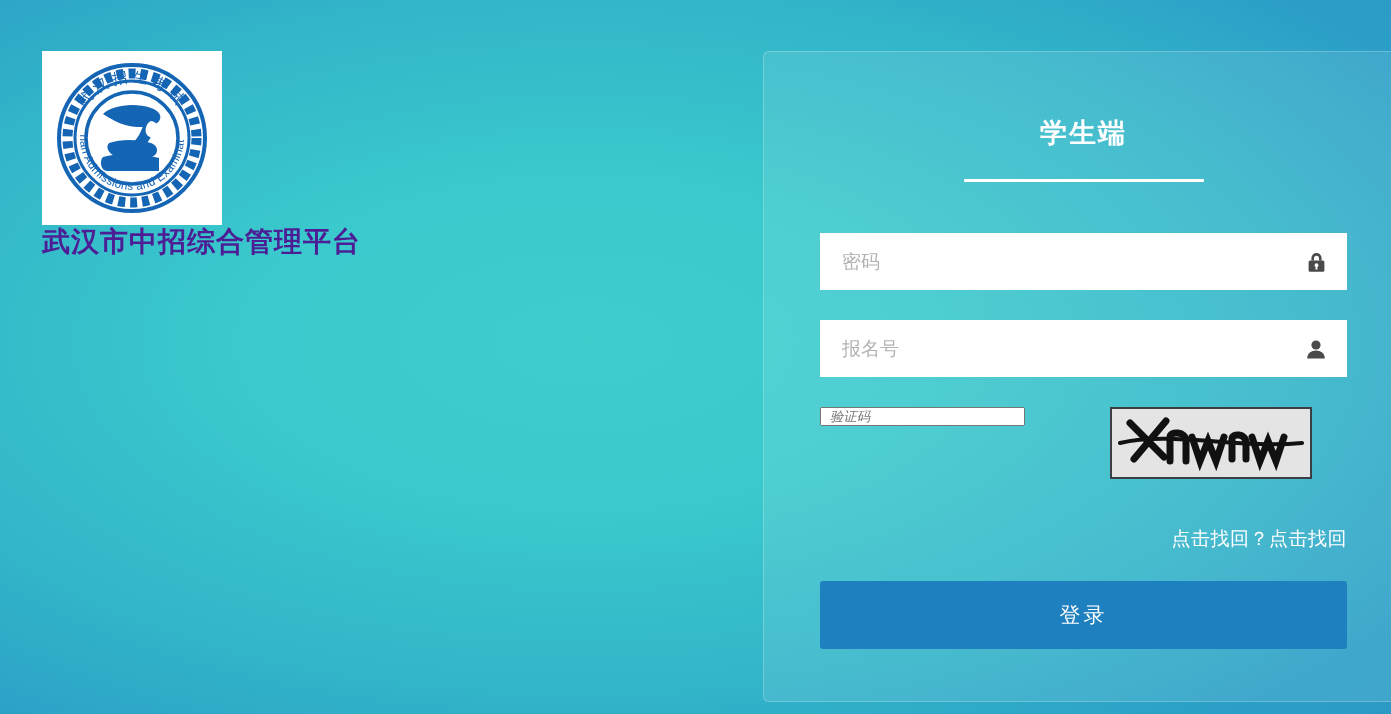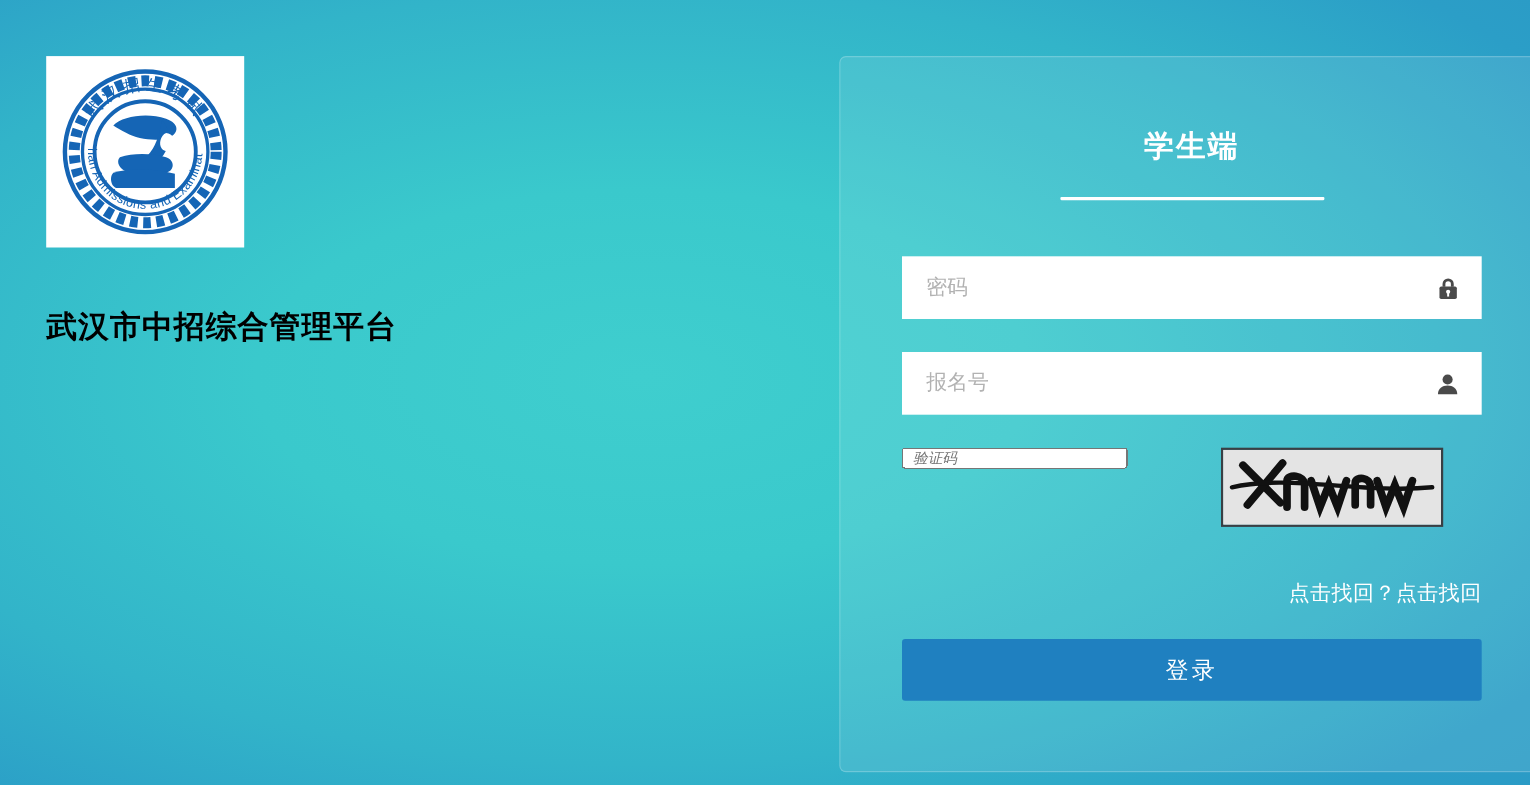--- a/index.html
+++ b/index.html
@@ -31,22 +31,21 @@
     height: 174px;
     background: #ffffff;
     display: flex;
     align-items: center;
     justify-content: center;
   }
 
   .logo-svg { display: block; }
 
   .brand-title {
-    margin-top: 55px;
-    color: #000000;
+    color: #4c1d95;
     font-size: 28px;
     font-weight: bold;
     letter-spacing: 1px;
     line-height: 1.2;
     white-space: nowrap;
   }
 
   
   .login-card {
     position: absolute;
@@ -162,21 +161,21 @@
     font-size: 19px;
     text-decoration: none;
     letter-spacing: 0.5px;
     cursor: pointer;
   }
 
   .submit-row { padding: 0 56px; margin-top: 29px; }
 
   .login-button {
     width: 100%;
-    height: 56px;
+    height: 68px;
     background: #1f80c0;
     border: 0;
     border-radius: 3px;
     color: #ffffff;
     font-size: 21px;
     font-family: "Liberation Sans", "DejaVu Sans", sans-serif;
     letter-spacing: 3px;
     cursor: pointer;
   }
 </style>

